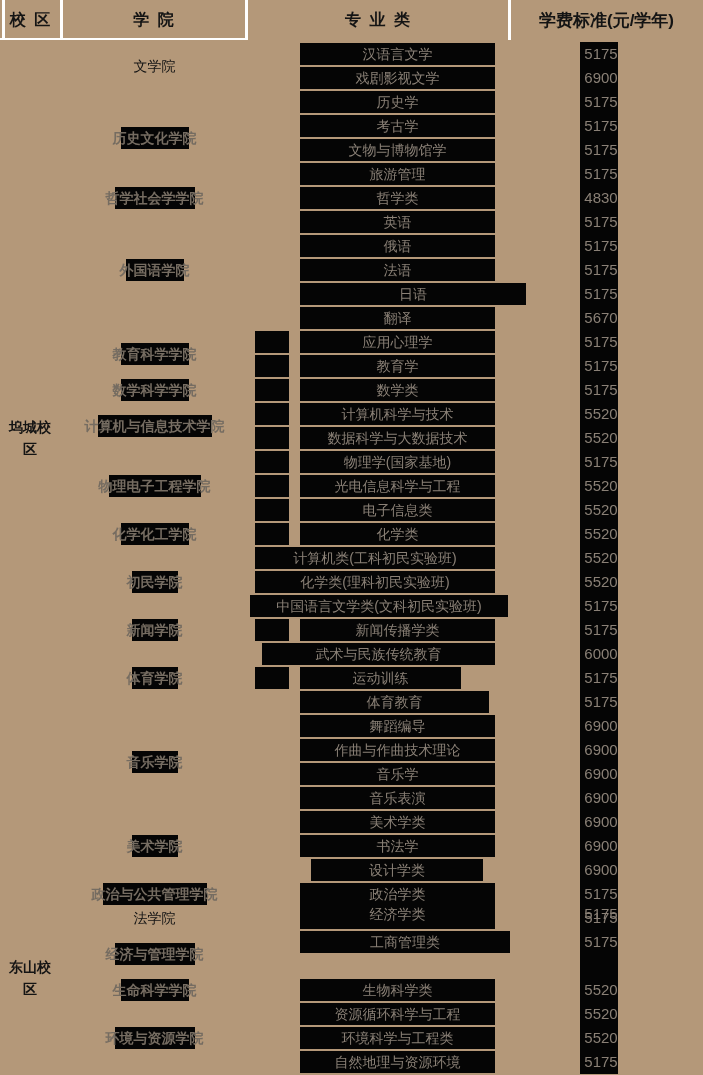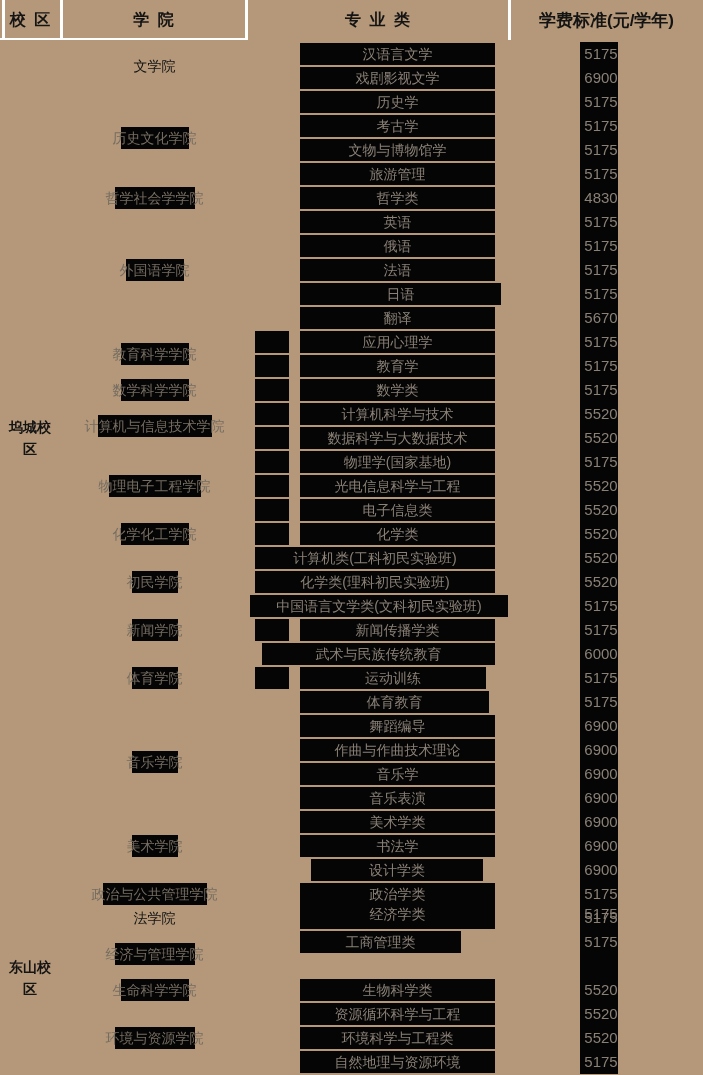--- a/index.html
+++ b/index.html
@@ -23,21 +23,21 @@
   .left-block { position:absolute; left:255px; top:1px; width:34px; height:22px; background:var(--box,#050505); }
   .major-box { position:absolute; top:1px; height:22px; background:var(--box,#050505);
                color:var(--boxtext,#8a8076); font-size:14px; line-height:22px; text-align:center;
                white-space:nowrap; overflow:hidden; }
   .fee { position:absolute; left:579px; top:1px; width:44px; height:22px; line-height:22px;
          text-align:center; font-size:15px; color:var(--boxtext,#8a8076); }
 
   .college { position:absolute; left:62px; width:185px; height:22px; line-height:22px;
              text-align:center; font-size:14px; color:var(--ink,#141414); white-space:nowrap; }
   .college .band { background:linear-gradient(90deg, transparent 0 9%, var(--box,#050505) 9% 91%, transparent 91% 100%);
-                   color:#756c61; padding:3px 0; }
+                   color:#756c61; padding:3px 0;font-weight:bold; }
   .college .plain { color:var(--ink,#141414); }
 
   .campus { position:absolute; left:8px; width:44px; text-align:center; font-size:14px; font-weight:700;
             color:var(--ink,#141414); line-height:22px; word-break:break-all; }
 </style>
 </head>
 <body>
 
 <div class="screen">
   <div class="header">
@@ -89,21 +89,21 @@
         </div>
         <div class="row" style="top: 192px;">
           <div class="major-box" style="left: 300px; width: 195px;">俄语</div>
           <div class="fee">5175</div>
         </div>
         <div class="row" style="top: 216px;">
           <div class="major-box" style="left: 300px; width: 195px;">法语</div>
           <div class="fee">5175</div>
         </div>
         <div class="row" style="top: 240px;">
-          <div class="major-box" style="left: 300px; width: 201px;">日语</div>
+          <div class="major-box" style="left: 300px; width: 226px;">日语</div>
           <div class="fee">5175</div>
         </div>
         <div class="row" style="top: 264px;">
           <div class="major-box" style="left: 300px; width: 195px;">翻译</div>
           <div class="fee">5670</div>
         </div>
         <div class="row" style="top: 288px;">
           <div class="left-block"></div>
           <div class="major-box" style="left: 300px; width: 195px;">应用心理学</div>
           <div class="fee">5175</div>
@@ -164,21 +164,21 @@
           <div class="left-block"></div>
           <div class="major-box" style="left: 300px; width: 195px;">新闻传播学类</div>
           <div class="fee">5175</div>
         </div>
         <div class="row" style="top: 600px;">
           <div class="major-box" style="left: 262px; width: 233px;">武术与民族传统教育</div>
           <div class="fee">6000</div>
         </div>
         <div class="row" style="top: 624px;">
           <div class="left-block"></div>
-          <div class="major-box" style="left: 300px; width: 186px;">运动训练</div>
+          <div class="major-box" style="left: 300px; width: 161px;">运动训练</div>
           <div class="fee">5175</div>
         </div>
         <div class="row" style="top: 648px;">
           <div class="major-box" style="left: 300px; width: 189px;">体育教育</div>
           <div class="fee">5175</div>
         </div>
         <div class="row" style="top: 672px;">
           <div class="major-box" style="left: 300px; width: 195px;">舞蹈编导</div>
           <div class="fee">6900</div>
         </div>
@@ -208,21 +208,21 @@
         </div>
         <div class="row" style="top: 840px;">
           <div class="major-box" style="left: 300px; width: 195px;">政治学类</div>
           <div class="fee">5175</div>
         </div>
         <div class="row" style="top: 864px;">
           <div class="major-box" style="left: 300px; width: 195px;">法学</div>
           <div class="fee">5175</div>
         </div>
         <div class="row" style="top: 888px;">
-          <div class="major-box" style="left: 300px; width: 161px;">工商管理类</div>
+          <div class="major-box" style="left: 300px; width: 210px;">工商管理类</div>
           <div class="fee">5175</div>
         </div>
         <div class="row" style="top: 860px;">
           <div class="major-box" style="left: 300px; width: 195px;">经济学类</div>
           <div class="fee">5175</div>
         </div>
         <div class="row" style="top: 936px; text-decoration: underline;">
           <div class="major-box" style="left: 300px; width: 195px;">生物科学类</div>
           <div class="fee">5520</div>
         </div>

